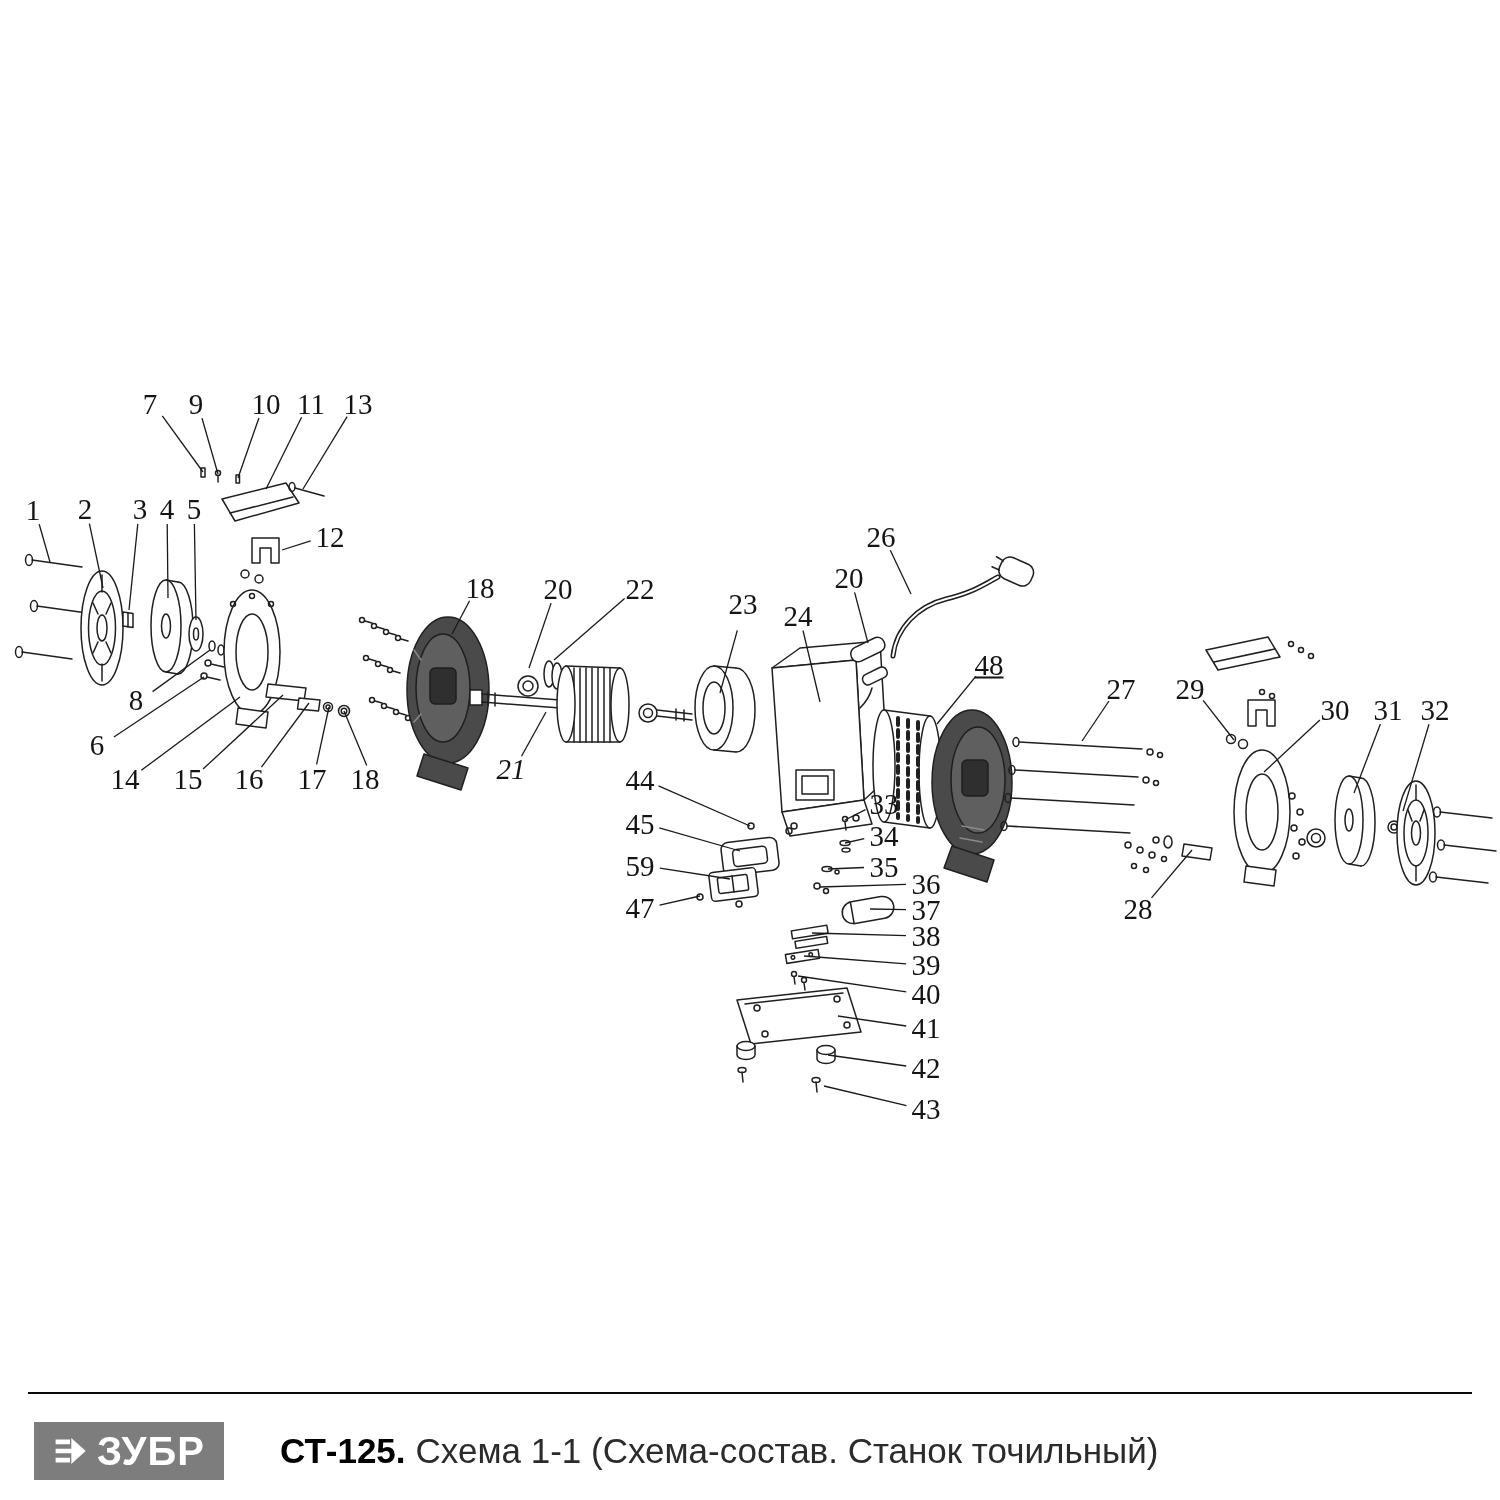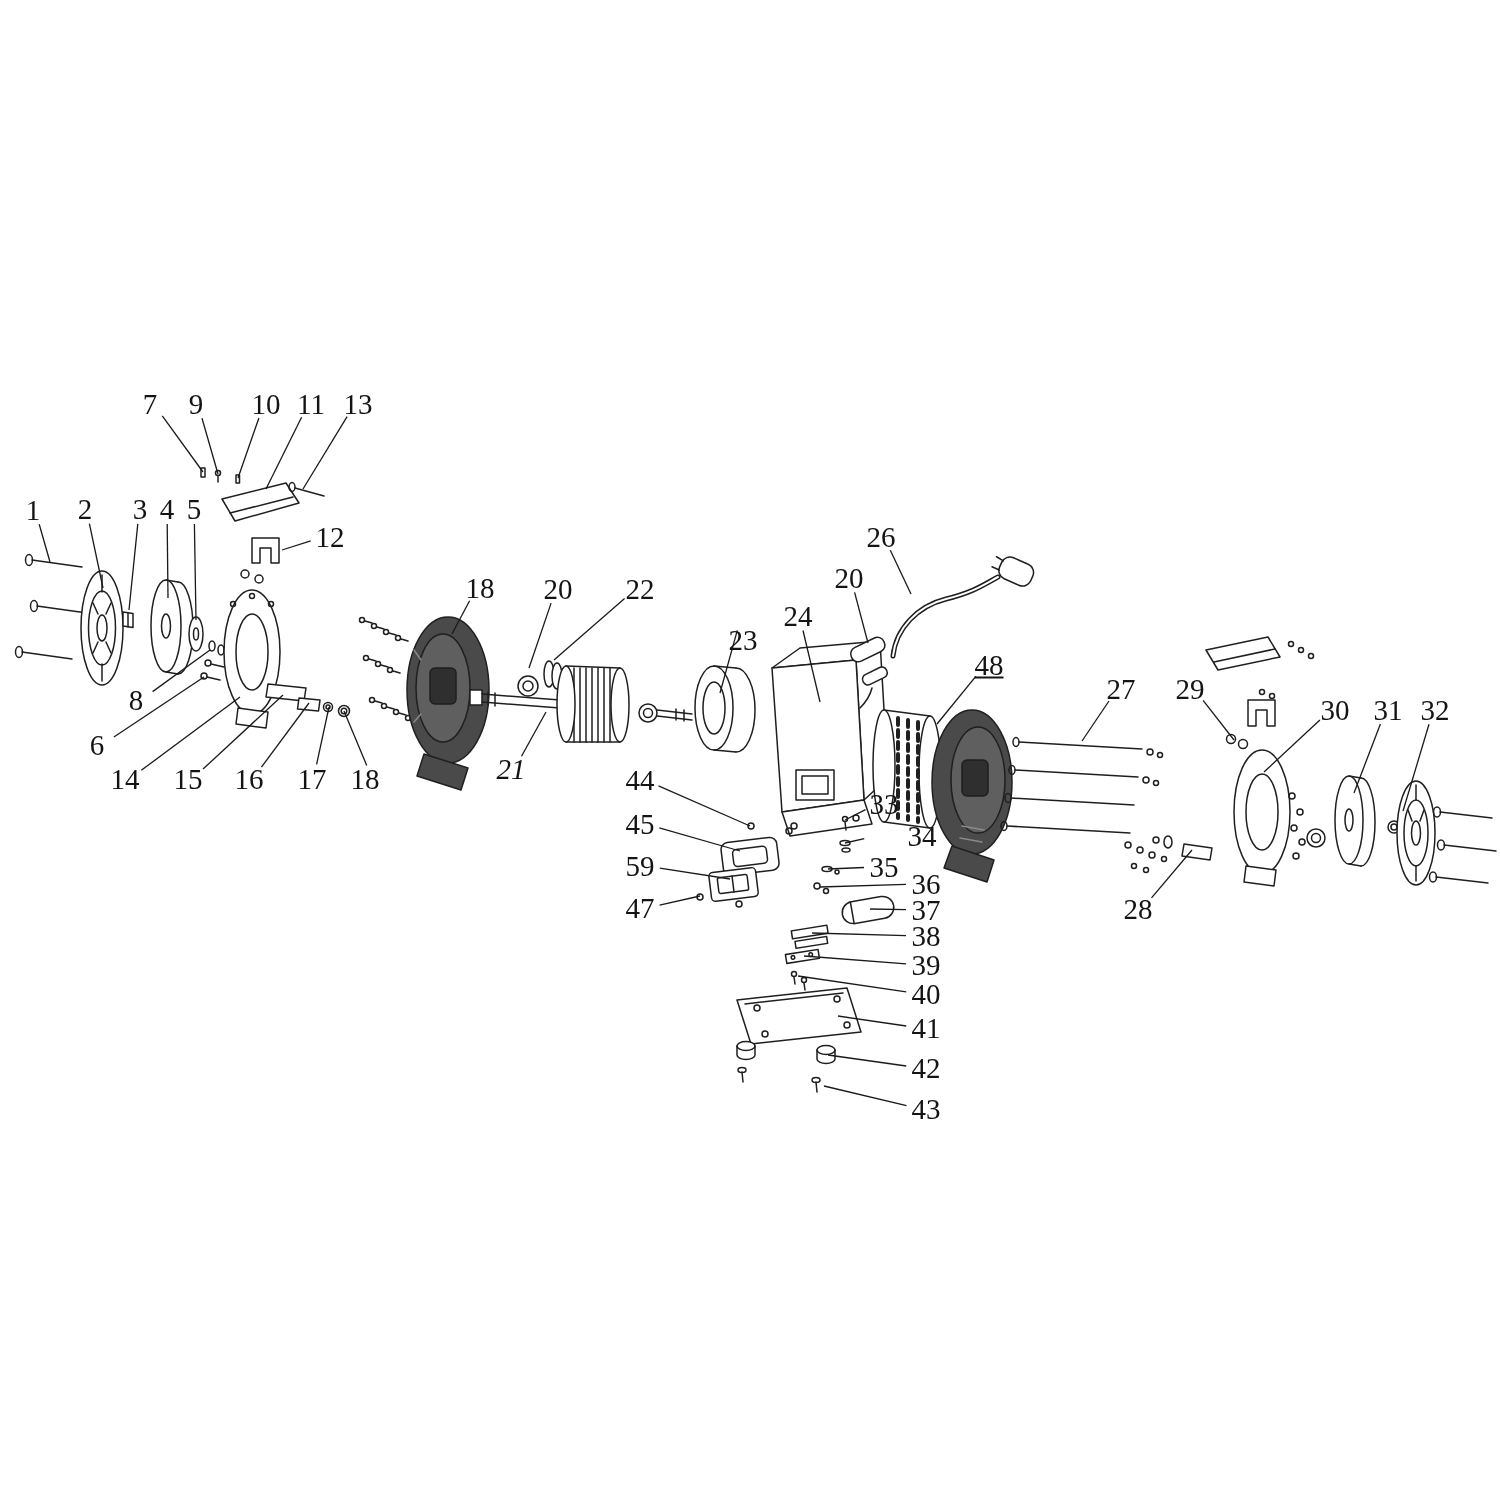--- a/index.html
+++ b/index.html
@@ -458,42 +458,57 @@
       <div class="part-num" style="left: 358px; top: 404px;">13</div>
       <div class="part-num" style="left: 125px; top: 779px;">14</div>
       <div class="part-num" style="left: 188px; top: 779px;">15</div>
       <div class="part-num" style="left: 249px; top: 779px;">16</div>
       <div class="part-num" style="left: 312px; top: 779px;">17</div>
       <div class="part-num" style="left: 365px; top: 779px;">18</div>
       <div class="part-num" style="left: 480px; top: 588px;">18</div>
       <div class="part-num" style="left: 558px; top: 589px;">20</div>
       <div class="part-num" style="left: 511px; top: 769px; font-style: italic;">21</div>
       <div class="part-num" style="left: 640px; top: 589px;">22</div>
-      <div class="part-num" style="left: 743px; top: 640px;">23</div>
+      <div class="part-num" style="left: 743px; top: 604px;">23</div>
       <div class="part-num" style="left: 798px; top: 616px;">24</div>
       <div class="part-num" style="left: 849px; top: 578px;">20</div>
       <div class="part-num" style="left: 881px; top: 537px;">26</div>
       <div class="part-num" style="left: 1121px; top: 689px;">27</div>
       <div class="part-num" style="left: 1138px; top: 909px;">28</div>
       <div class="part-num" style="left: 1190px; top: 689px;">29</div>
       <div class="part-num" style="left: 1335px; top: 710px;">30</div>
       <div class="part-num" style="left: 1388px; top: 710px;">31</div>
       <div class="part-num" style="left: 1435px; top: 710px;">32</div>
       <div class="part-num" style="left: 884px; top: 804px;">33</div>
-      <div class="part-num" style="left: 884px; top: 836px; margin-left: 38px;">34</div>
+      <div class="part-num" style="left: 884px; top: 836px;">34</div>
       <div class="part-num" style="left: 884px; top: 867px;">35</div>
       <div class="part-num" style="left: 926px; top: 884px;">36</div>
       <div class="part-num" style="left: 926px; top: 910px;">37</div>
       <div class="part-num" style="left: 926px; top: 936px;">38</div>
       <div class="part-num" style="left: 926px; top: 965px;">39</div>
       <div class="part-num" style="left: 926px; top: 994px;">40</div>
       <div class="part-num" style="left: 926px; top: 1028px;">41</div>
       <div class="part-num" style="left: 926px; top: 1068px;">42</div>
       <div class="part-num" style="left: 926px; top: 1109px;">43</div>
       <div class="part-num" style="left: 640px; top: 780px;">44</div>
       <div class="part-num" style="left: 640px; top: 824px;">45</div>
       <div class="part-num" style="left: 640px; top: 866px;">59</div>
       <div class="part-num" style="left: 640px; top: 908px;">47</div>
       <div class="part-num" style="left: 989px; top: 665px; text-decoration: underline;">48</div>
     </div>
 
+  <div class="footer">
+    <div class="footer-rule"></div>
+    <div class="footer-row">
+      <div class="brand-box">
+        <svg viewBox="0 0 26 26" width="34" height="34">
+          <path d="M2 6 H13 M2 13 H16 M2 20 H13" stroke="#fff" stroke-width="3.6" fill="none"></path>
+          <path d="M14 3 L25 13 L14 23 Z" fill="#fff"></path>
+        </svg>
+        <span>ЗУБР</span>
+      </div>
+      <div class="footer-title">
+        <span class="model">СТ-125.</span><span class="subtitle">Схема 1-1 (Схема-состав. Станок точильный)</span>
+      </div>
+    </div>
+  </div>
 
 </div>
 
 </body></html>

